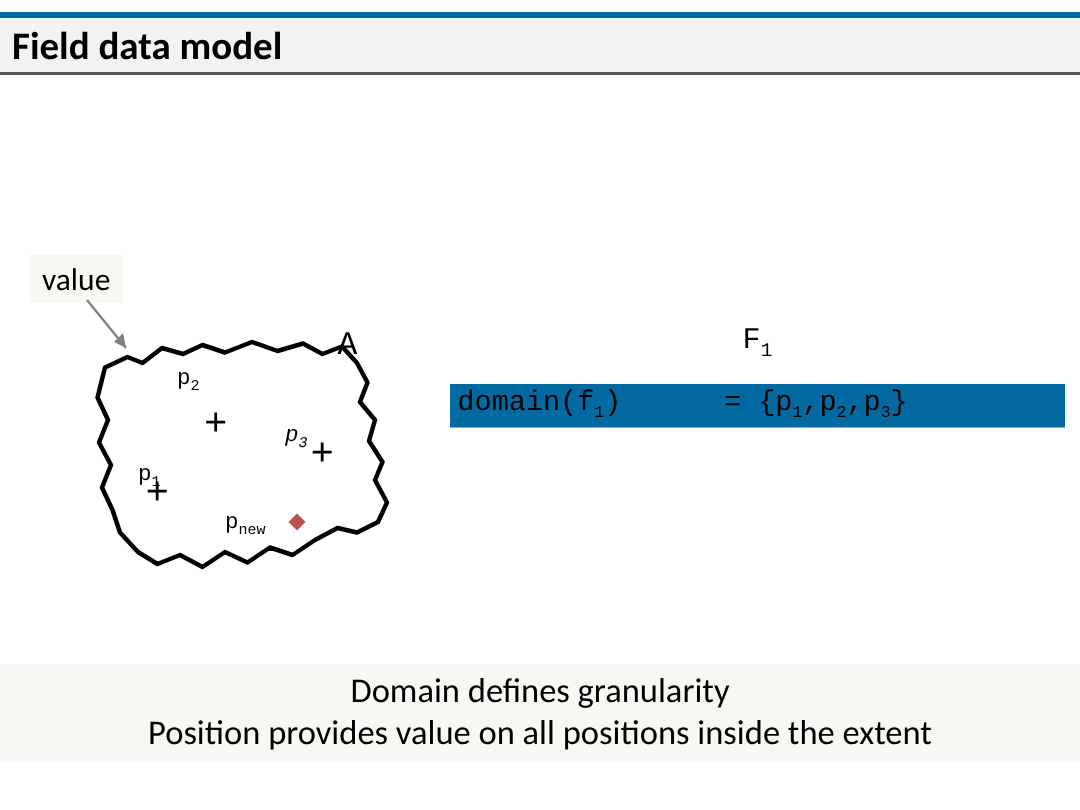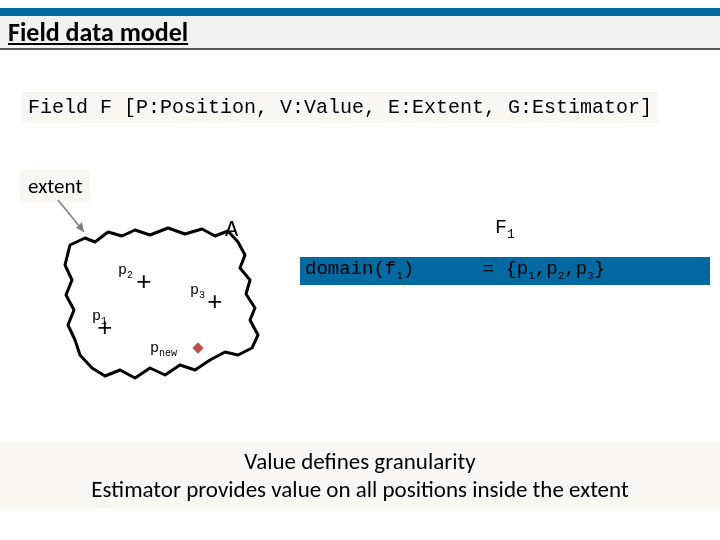--- a/index.html
+++ b/index.html
@@ -1,22 +1,22 @@
 <!DOCTYPE html>
 <html><head>
 <meta charset="utf-8">
 <style>
   * { box-sizing: border-box; margin: 0; padding: 0; }
   html, body { width: 720px; height: 540px; font-family: Calibri, Arial, sans-serif; background: #fff; overflow: hidden; }
   .slide { width: 720px; height: 540px; position: relative; background: #fff; }
   .title-band {
     position: absolute; left: 0; top: 8px; width: 720px; height: 42px;
     background: #f2f2f2;
-    border-top: 8px solid #0369a1; border-bottom: 2px solid #555;
-    display: flex; align-items: center; padding-left: 8px; text-decoration: underline;
+    border-top: 4px solid #0369a1; border-bottom: 2px solid #555;
+    display: flex; align-items: center; padding-left: 8px;
   }
   .title-band h1 { font-size: 26px; font-weight: 700; color: #000; }
   .code-line {
     position: absolute; left: 22px; top: 92px;
     font-family: "Courier New", monospace; font-size: 20px;
     background: #f8f7f3; padding: 4px 6px;
   }
   .extent-box {
     position: absolute; left: 20px; top: 170px;
     background: #f8f7f3; padding: 3px 8px;
@@ -58,23 +58,22 @@
   sub { font-size: 0.65em; }
 </style>
 </head>
 <body>
 <div class="slide">
 
   <div class="title-band">
     <h1>Field data model</h1>
   </div>
 
-  <div class="code-line">Field F [P:Position, V:Value, E:Extent, G:Estimator]</div>
 
-  <div class="extent-box">extent</div>
+  <div class="extent-box">value</div>
 
   <div class="arrow">
     <svg viewBox="0 0 38 40">
       <line x1="4" y1="2" x2="30" y2="34" stroke="#808080" stroke-width="1.5"></line>
       <polygon points="30,34 22,30 28,24" fill="#808080"></polygon>
     </svg>
   </div>
 
   <div class="region">
     <svg viewBox="0 0 245 170">
@@ -84,26 +83,26 @@
                L 198 22 L 205 35 L 200 48 L 210 60 L 206 74 L 215 88
                L 210 100 L 218 115 L 212 128
                L 198 135 L 185 132 L 170 140 L 155 150 L 140 145 L 125 155
                L 110 148 L 95 158 L 80 150 L 65 156 L 52 148
                L 40 135 L 35 120 L 28 105 L 34 90 L 26 75 L 32 60 L 25 45 L 30 25 Z" fill="#fff" stroke="#000" stroke-width="3" stroke-linejoin="round"></path>
     </svg>
   </div>
 
   <div class="region-label-a">A</div>
 
-  <div class="pt-label" style="left:118px; top:262px;">
+  <div class="pt-label" style="left:118px; top:244px;">
     <span>p</span><sub>2</sub>
   </div>
   <div class="plus" style="left:136px; top:278px;">+</div>
 
-  <div class="pt-label" style="left:190px; top:282px;">
+  <div class="pt-label" style="left:190px; top:282px;font-style:italic;">
     <span>p</span><sub>3</sub>
   </div>
   <div class="plus" style="left:207px; top:298px;">+</div>
 
   <div class="pt-label" style="left:92px; top:308px;">
     <span>p</span><sub>1</sub>
   </div>
   <div class="plus" style="left:97px; top:324px;">+</div>
 
   <div class="pt-label" style="left:150px; top:340px;text-align:right;">
@@ -112,17 +111,17 @@
   <div class="pnew-dot" style="left:194px; top:344px;"></div>
 
   <div class="math-block">
     <div class="heading-f1">
       <span>F</span><sub>1</sub>
     </div>
     <div class="math-row">domain(f<sub>1</sub>)&nbsp;&nbsp;&nbsp;&nbsp;&nbsp;&nbsp;= {p<sub>1</sub>,p<sub>2</sub>,p<sub>3</sub>}</div>
   </div>
 
   <div class="bottom-text">
-    <span>Value defines granularity</span><br>
-    <span>Estimator provides value on all positions inside the extent</span>
+    <span>Domain defines granularity</span><br>
+    <span>Position provides value on all positions inside the extent</span>
   </div>
 
 </div>
 
 </body></html>

